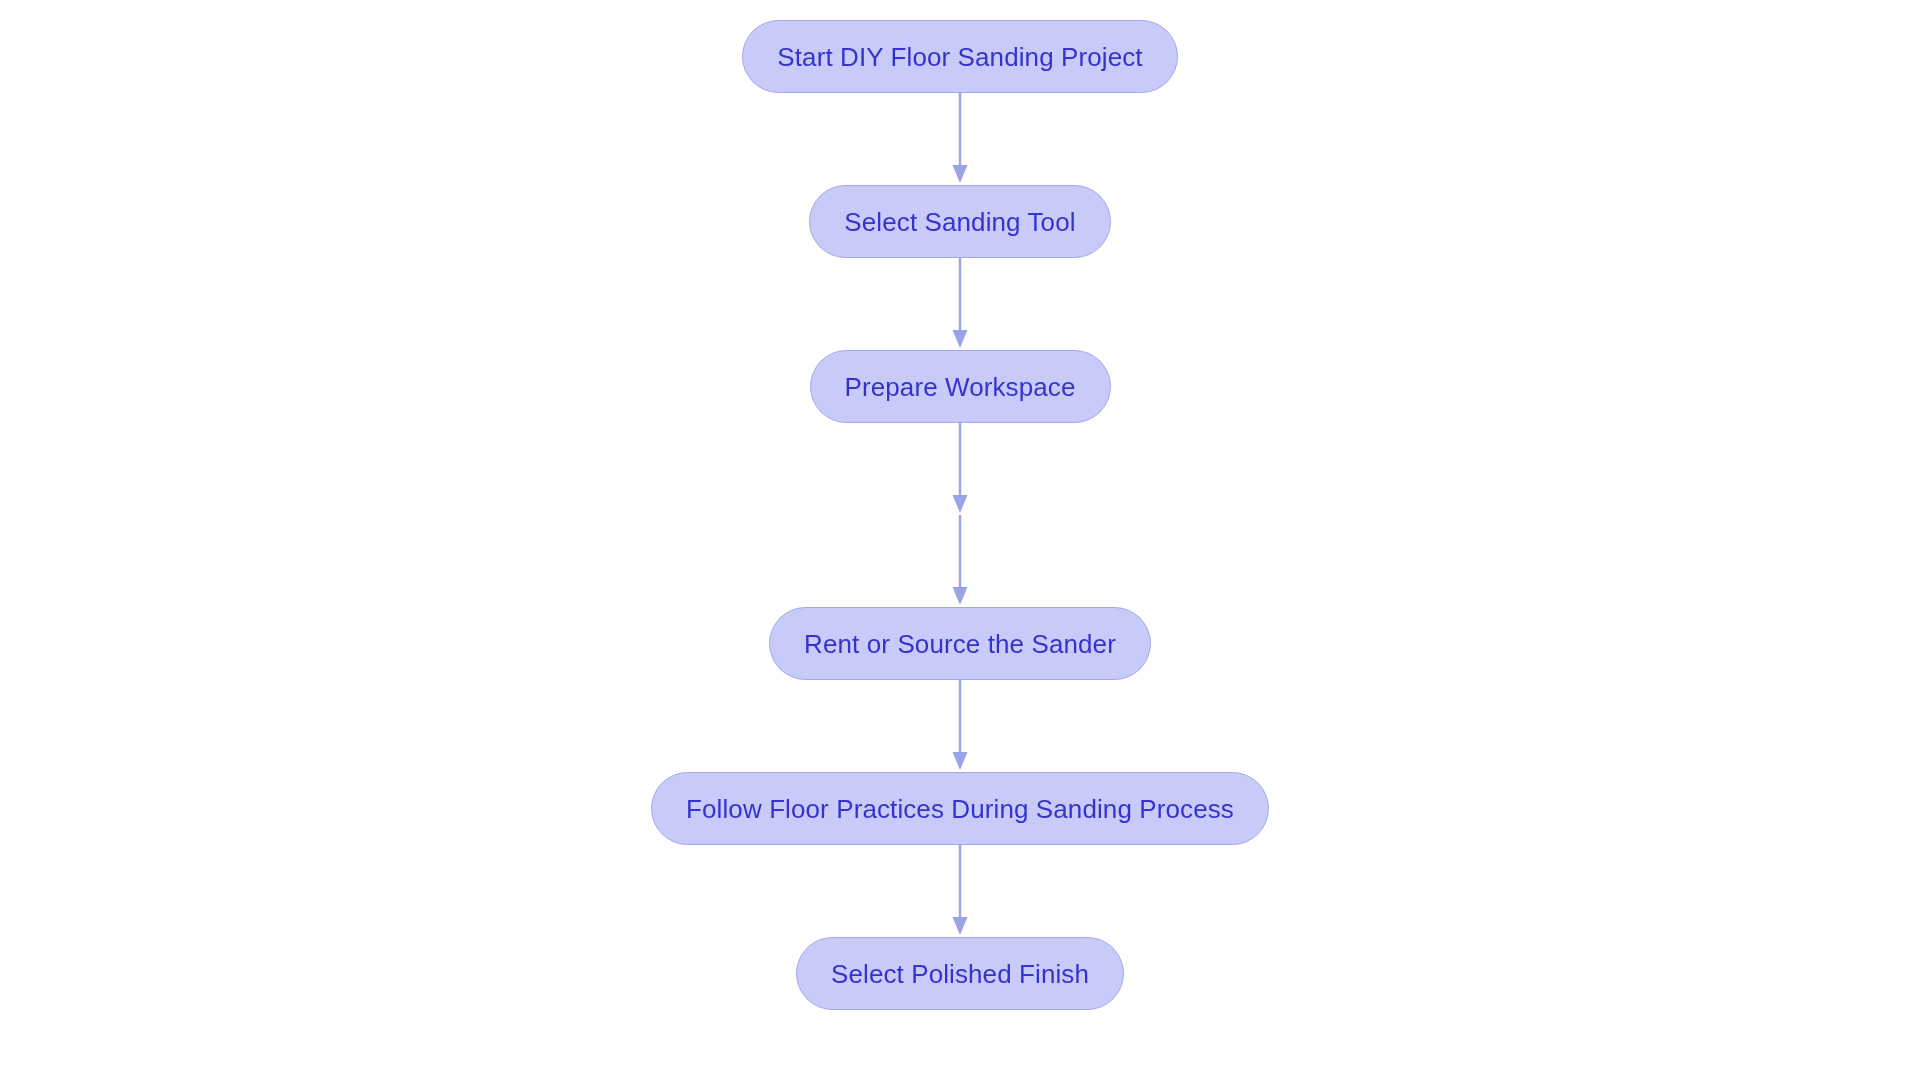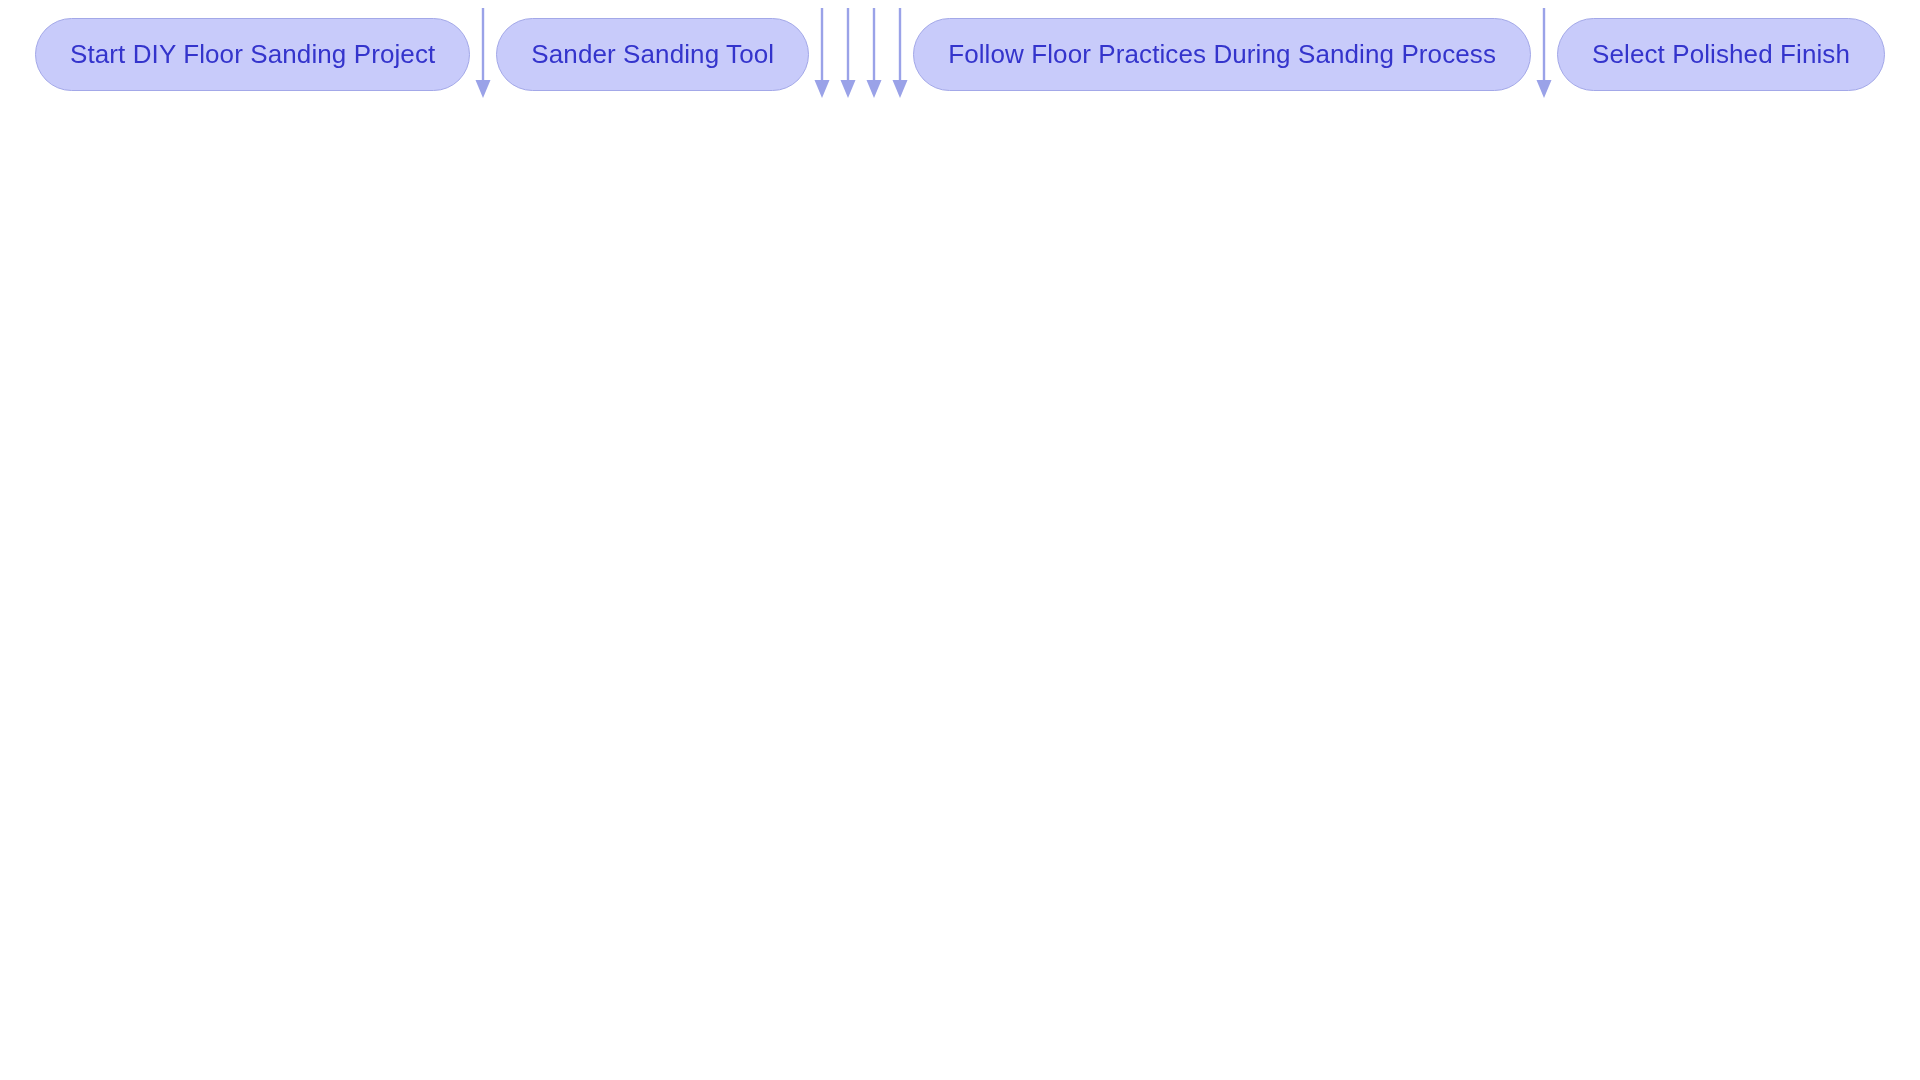--- a/index.html
+++ b/index.html
@@ -18,22 +18,23 @@
     height: 1080px;
     background: #ffffff;
     display: flex;
     flex-direction: column;
     align-items: center;
     justify-content: flex-start;
   }
 
   .flow-column {
     display: flex;
+    flex-direction: column;
     align-items: center;
-    padding-top: 8px;
+    padding-top: 20px;
   }
 
   .node {
     display: flex;
     align-items: center;
     justify-content: center;
     background: #c8cbfa;
     border: 1.3px solid #a3a8e8;
     border-radius: 999px;
     height: 73px;
@@ -69,46 +70,52 @@
     </div>
 
     <span class="connector">
       <svg width="26" height="92" viewBox="0 0 26 92" xmlns="http://www.w3.org/2000/svg">
         <line x1="13" y1="0" x2="13" y2="74" stroke="#9aa2e8" stroke-width="2.4"></line>
         <polygon points="5.5,72 20.5,72 13,90" fill="#9aa2e8"></polygon>
       </svg>
     </span>
 
     <div class="node">
-      <span class="node-label">Sander Sanding Tool</span>
+      <span class="node-label">Select Sanding Tool</span>
+    </div>
+
+    <span class="connector">
+      <svg width="26" height="92" viewBox="0 0 26 92" xmlns="http://www.w3.org/2000/svg">
+        <line x1="13" y1="0" x2="13" y2="74" stroke="#9aa2e8" stroke-width="2.4"></line>
+        <polygon points="5.5,72 20.5,72 13,90" fill="#9aa2e8"></polygon>
+      </svg>
+    </span>
+
+    <div class="node">
+      <span class="node-label">Prepare Workspace</span>
     </div>
 
     <span class="connector">
       <svg width="26" height="92" viewBox="0 0 26 92" xmlns="http://www.w3.org/2000/svg">
         <line x1="13" y1="0" x2="13" y2="74" stroke="#9aa2e8" stroke-width="2.4"></line>
         <polygon points="5.5,72 20.5,72 13,90" fill="#9aa2e8"></polygon>
       </svg>
     </span>
 
 
     <span class="connector">
       <svg width="26" height="92" viewBox="0 0 26 92" xmlns="http://www.w3.org/2000/svg">
         <line x1="13" y1="0" x2="13" y2="74" stroke="#9aa2e8" stroke-width="2.4"></line>
         <polygon points="5.5,72 20.5,72 13,90" fill="#9aa2e8"></polygon>
       </svg>
     </span>
 
-
-    <span class="connector">
-      <svg width="26" height="92" viewBox="0 0 26 92" xmlns="http://www.w3.org/2000/svg">
-        <line x1="13" y1="0" x2="13" y2="74" stroke="#9aa2e8" stroke-width="2.4"></line>
-        <polygon points="5.5,72 20.5,72 13,90" fill="#9aa2e8"></polygon>
-      </svg>
-    </span>
-
+    <div class="node">
+      <span class="node-label">Rent or Source the Sander</span>
+    </div>
 
     <span class="connector">
       <svg width="26" height="92" viewBox="0 0 26 92" xmlns="http://www.w3.org/2000/svg">
         <line x1="13" y1="0" x2="13" y2="74" stroke="#9aa2e8" stroke-width="2.4"></line>
         <polygon points="5.5,72 20.5,72 13,90" fill="#9aa2e8"></polygon>
       </svg>
     </span>
 
     <div class="node">
       <span class="node-label">Follow Floor Practices During Sanding Process</span>

